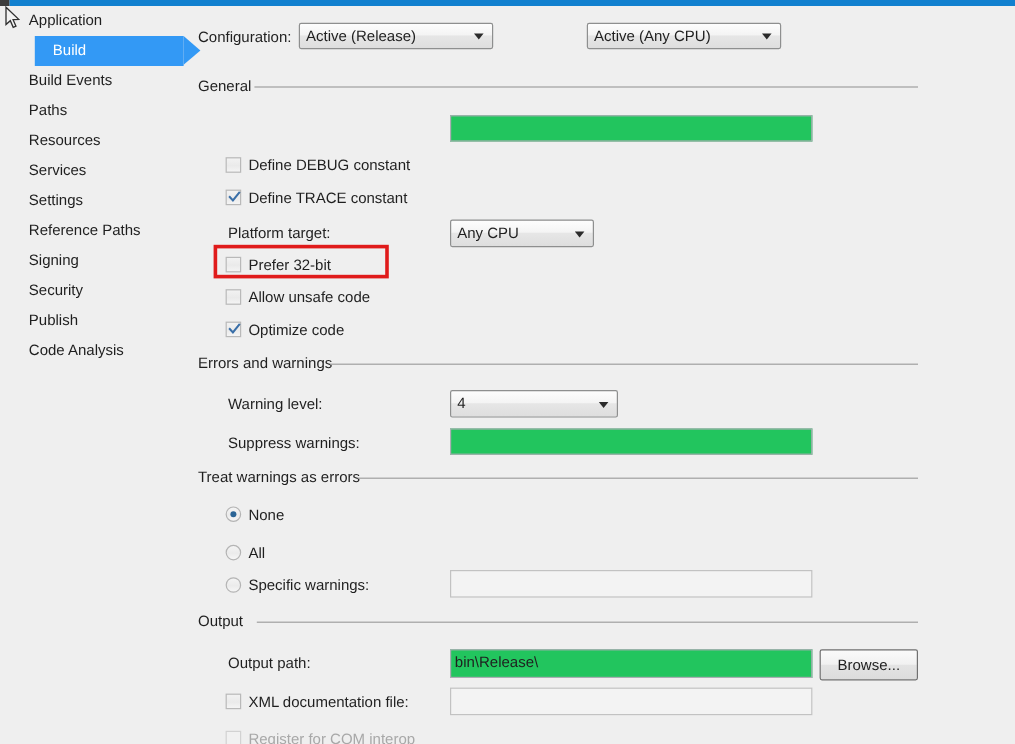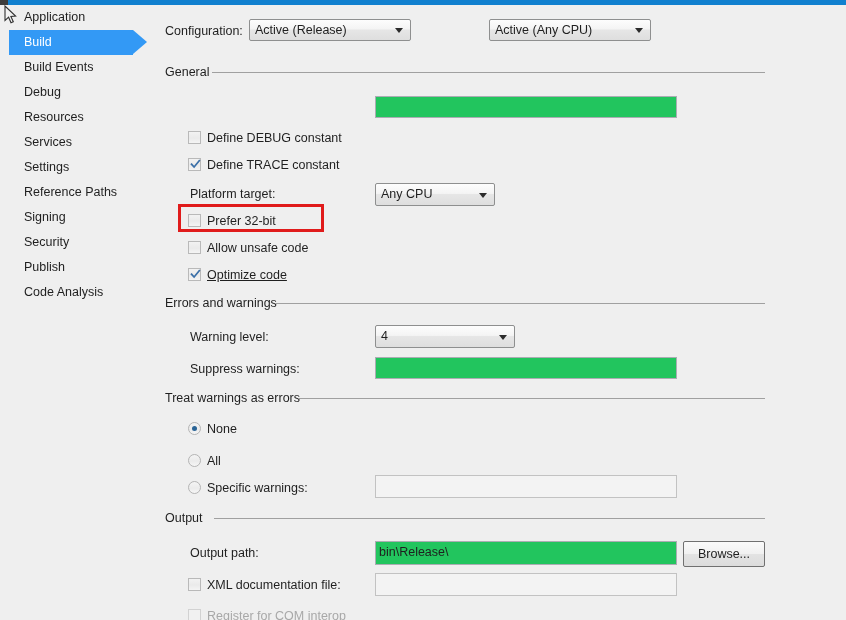--- a/index.html
+++ b/index.html
@@ -59,20 +59,21 @@
     position: relative;
     height: 25px;
     line-height: 25px;
     padding-left: 24px;
     font-size: 12.5px;
     color: #1f1f1f;
     white-space: nowrap;
   }
   .sidebar-item.selected {
     color: #ffffff;
+    margin-left: 20px;
   }
   .sidebar-item.selected .sel-bg {
     position: absolute;
     left: 9px;
     top: 0;
     width: 124px;
     height: 25px;
     background: #3399f5;
     z-index: 0;
   }
@@ -263,21 +264,21 @@
     <div class="sidebar-item selected">
       <span class="sel-bg"></span>
       <span class="sel-arrow"></span>
       <span class="label">Build</span>
     </div>
 
     <div class="sidebar-item">
       <span class="label">Build Events</span>
     </div>
     <div class="sidebar-item">
-      <span class="label">Debug</span>
+      <span class="label">Paths</span>
     </div>
     <div class="sidebar-item">
       <span class="label">Resources</span>
     </div>
     <div class="sidebar-item">
       <span class="label">Services</span>
     </div>
     <div class="sidebar-item">
       <span class="label">Settings</span>
     </div>
@@ -337,21 +338,21 @@
     <div class="row-label" style="left:57px; top:209px;">Prefer 32-bit</div>
 
     <div class="check" style="left:38px; top:236px;"></div>
     <div class="row-label" style="left:57px; top:236px;">Allow unsafe code</div>
 
     <div class="check" style="left:38px; top:263px;">
       <svg class="tick" viewBox="0 0 11 11">
         <path d="M1.5 5.2 L4.1 8.0 L9.3 1.6" fill="none" stroke="#3a6fa8" stroke-width="1.7" stroke-linecap="square" stroke-linejoin="miter"></path>
       </svg>
     </div>
-    <div class="row-label" style="left:57px; top:263px;text-decoration:underline;">Optimize code</div>
+    <div class="row-label" style="left:57px; top:263px;">Optimize code</div>
 
     <div class="group-title" style="left:15px; top:291px;">Errors and warnings</div>
     <div class="group-rule" style="left:125px; top:298px; width:490px;"></div>
 
     <div class="row-label" style="left:40px; top:325px;">Warning level:</div>
     <div class="combo" style="left:225px; top:320px; width:140px; height:23px;">
       <span>4</span>
       <span class="arrow"></span>
     </div>
 

